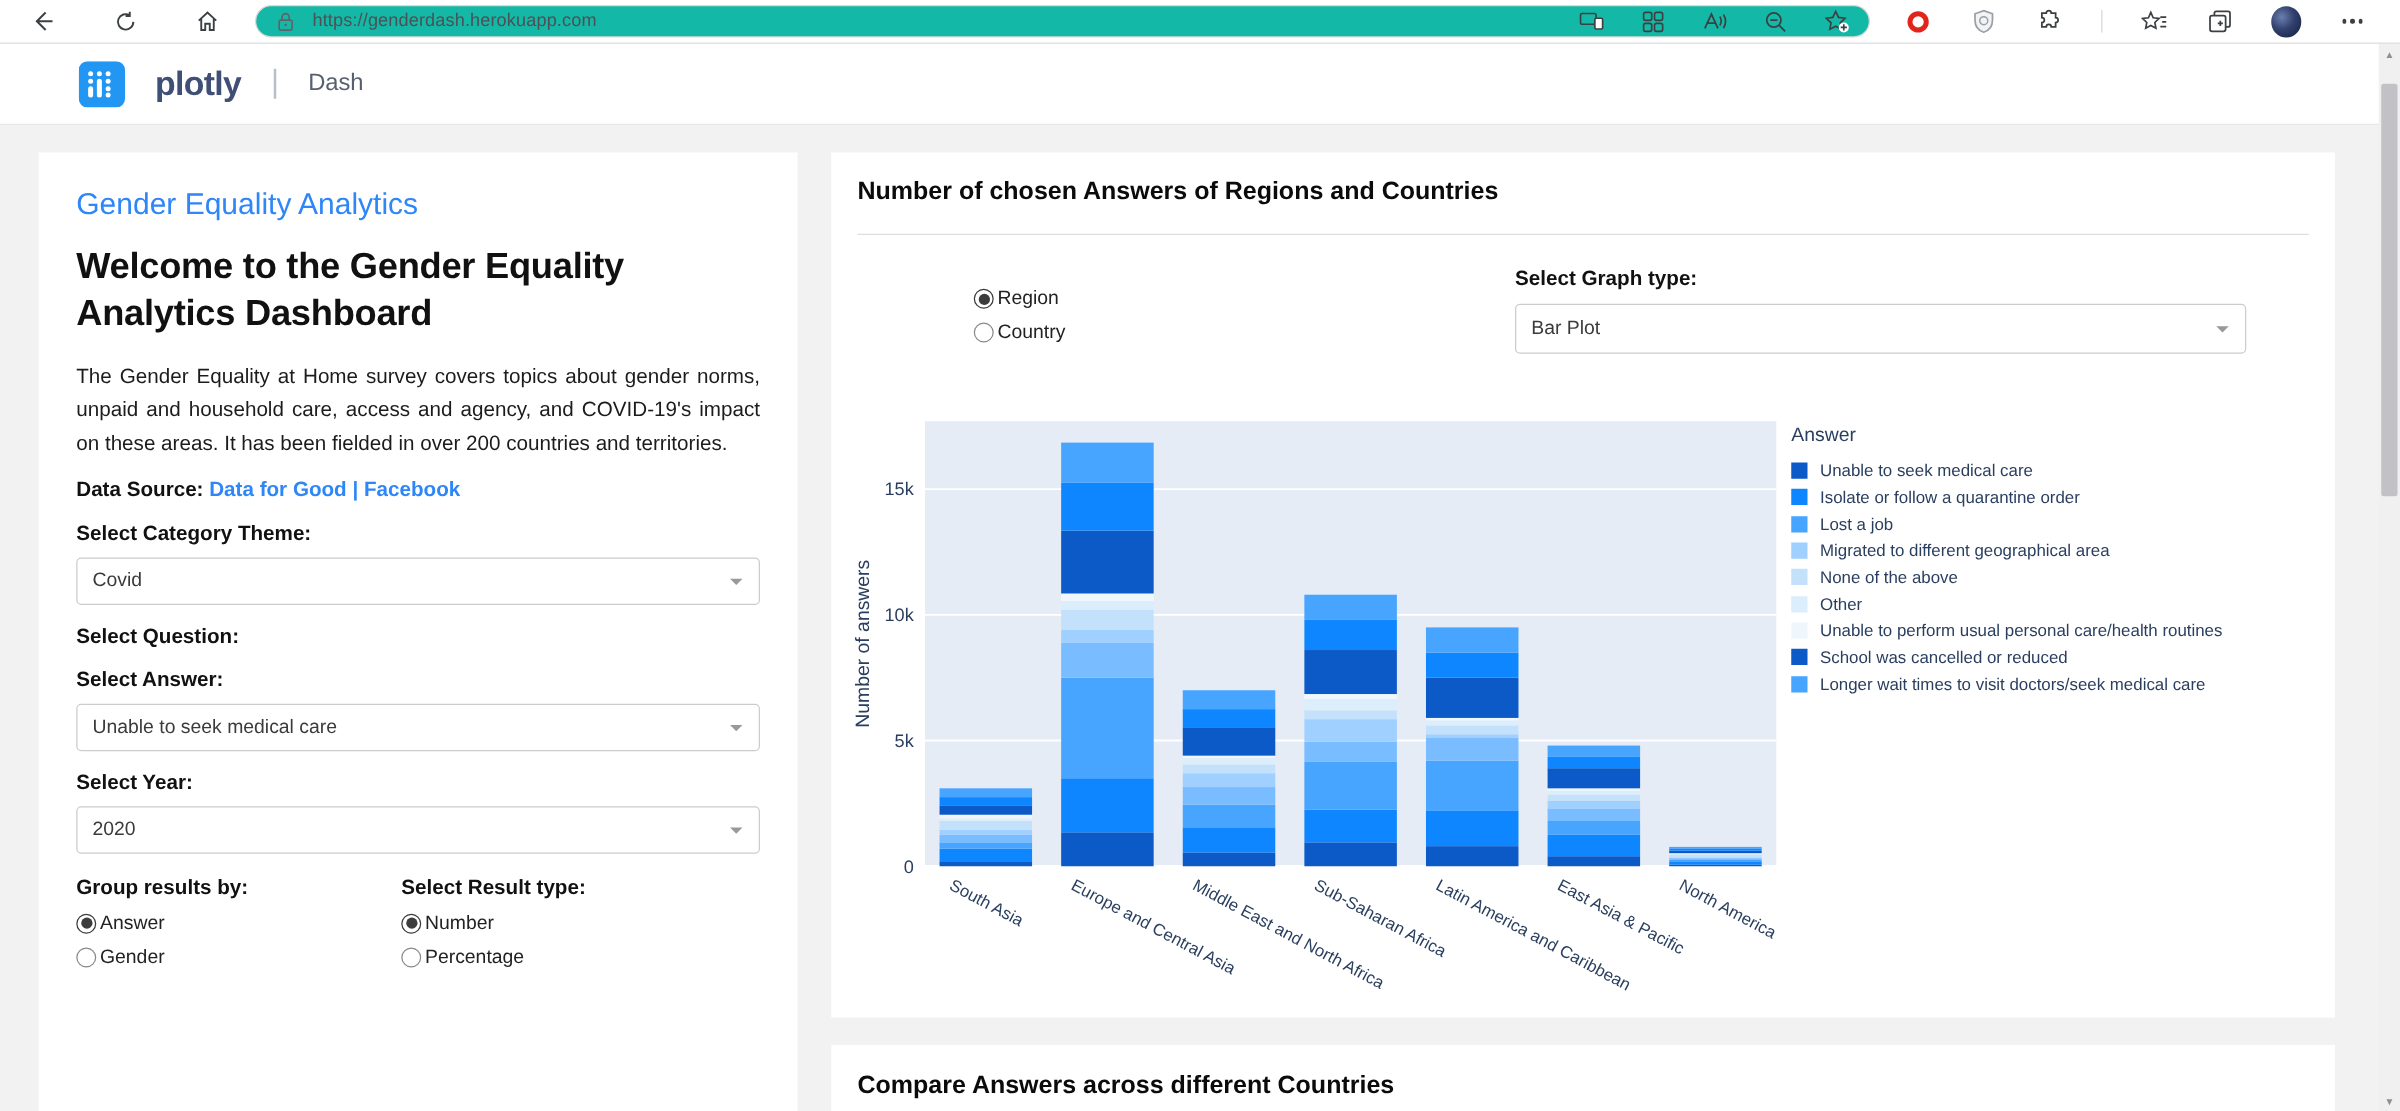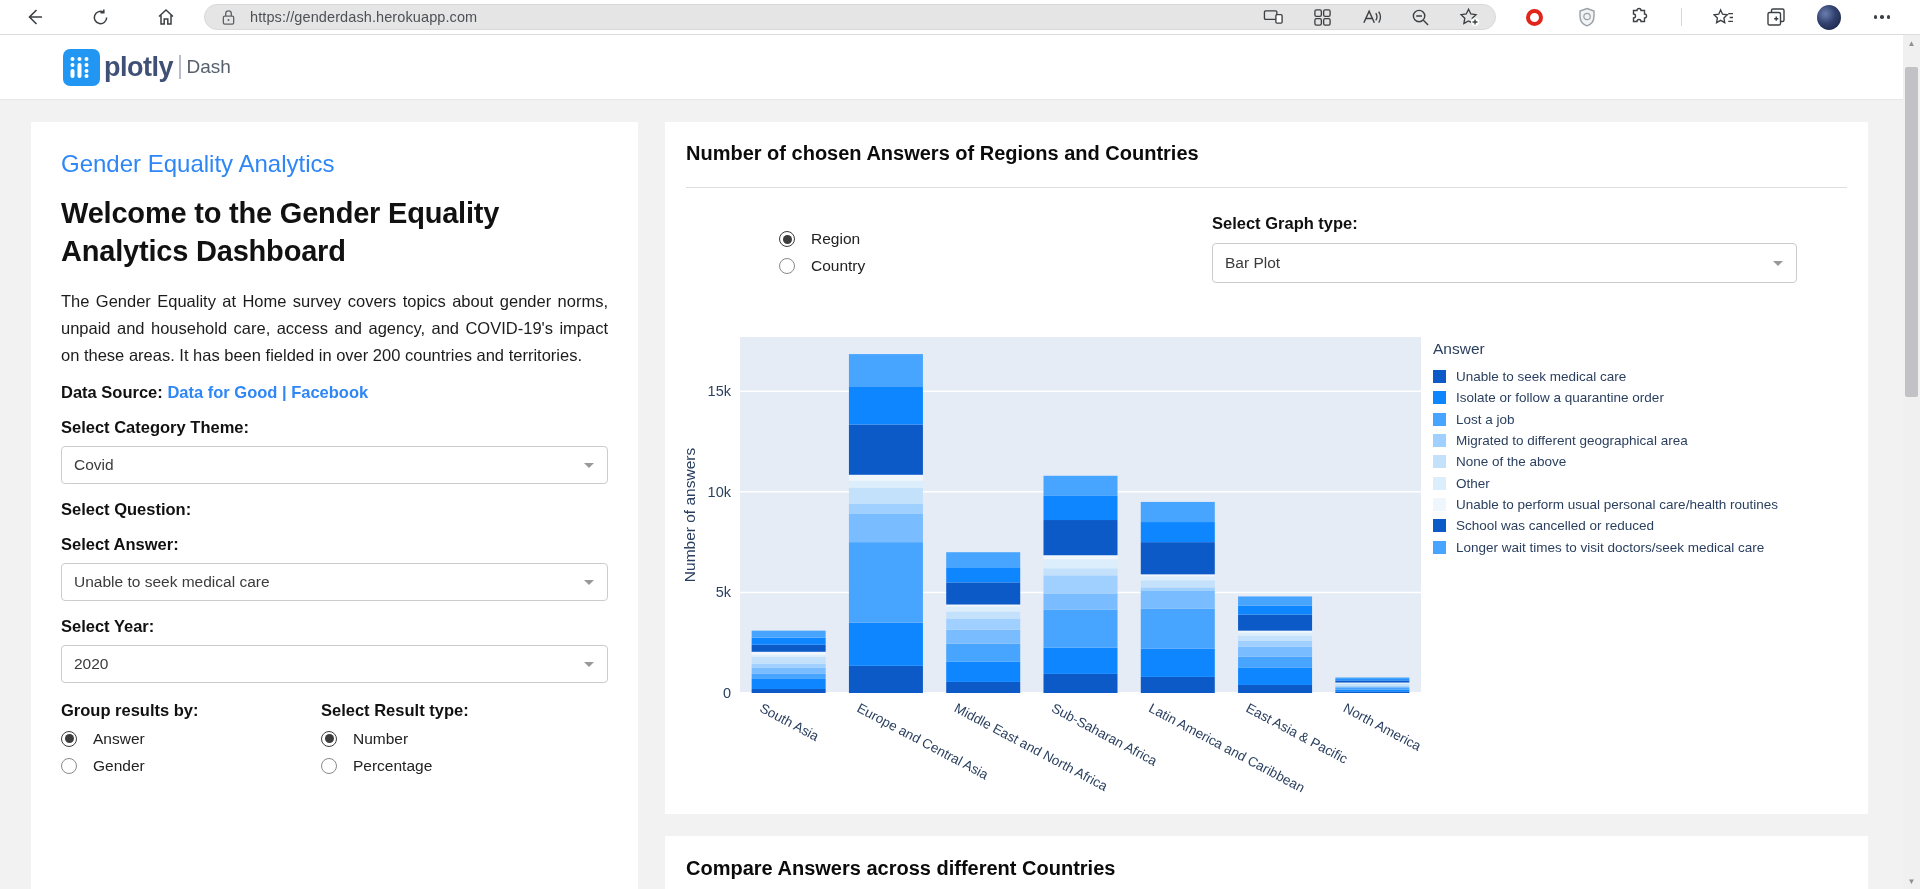--- a/index.html
+++ b/index.html
@@ -5,21 +5,21 @@
   * { box-sizing: border-box; margin: 0; padding: 0; }
   html,body { width:1920px; height:889px; overflow:hidden; background:#f2f2f2;
               font-family:"Liberation Sans", sans-serif; }
 
   
   .browser-bar{position:absolute;left:0;top:0;width:1920px;height:35px;background:#fff;
     border-bottom:1px solid #dcdcdc;display:flex;align-items:center;z-index:50;}
   .nav-icons{display:flex;align-items:center;gap:42px;padding-left:22px;}
   .nav-btn{width:24px;height:24px;display:flex;align-items:center;justify-content:center;color:#3c4043;cursor:pointer;}
   .addr-pill{margin-left:26px;width:1292px;height:26px;border:1px solid #d9d9d9;border-radius:13px;
-    background:#e5e5e5;display:flex;align-items:center;padding:0 14px 0 16px;}
+    background:#14b8a6;display:flex;align-items:center;padding:0 14px 0 16px;}
   .addr-url{font-size:14.5px;color:#4d5156;margin-left:14px;flex:1;letter-spacing:.1px;}
   .pill-icons{display:flex;align-items:center;gap:25px;}
   .ext-icons{display:flex;align-items:center;gap:29px;margin-left:26px;}
   .tb-divider{width:1px;height:18px;background:#d5d5d5;}
   .avatar{width:25px;height:25px;border-radius:50%;
     background:radial-gradient(circle at 35% 35%, #6a7fae 0%, #31406e 45%, #131d3a 100%);}
   .red-o{width:17px;height:17px;border:4.5px solid #e1251b;border-radius:50%;}
   .more-dots{display:flex;gap:3px;}
   .more-dots i{width:3.5px;height:3.5px;border-radius:50%;background:#3c4043;display:block;}
   svg.glyph{display:block;}
@@ -27,21 +27,21 @@
   
   .scrollbar{position:absolute;right:0;top:35px;width:17px;height:854px;background:#f0f0f0;z-index:40;}
   .scroll-arrow{width:17px;height:16px;display:flex;align-items:center;justify-content:center;
     font-size:8px;color:#8f8f94;}
   .scroll-arrow.down{position:absolute;bottom:0;}
   .scroll-thumb{position:absolute;left:2px;top:32px;width:13px;height:330px;background:#c2c2c6;border-radius:2px;}
 
   
   .app-header{position:absolute;left:0;top:35px;width:1920px;height:65px;background:#fff;
     border-bottom:1px solid #e8e8e8;display:flex;align-items:center;z-index:30;}
-  .brand{display:flex;align-items:center;margin-left:63px;gap:4px;}
+  .brand{display:flex;align-items:center;margin-left:63px;gap:24px;}
   .brand-name{font-size:27px;font-weight:bold;color:#3f4f75;letter-spacing:-0.5px;}
   .brand-divider{width:1.5px;height:24px;background:#b9bfca;margin:0 2px;}
   .brand-product{font-size:19px;color:#57606e;}
 
   
   .card{position:absolute;background:#fff;}
   .sidebar-card{left:31px;top:122px;width:607px;height:767px;padding:22px 30px 0 30px;}
   .main-card{left:665px;top:122px;width:1203px;height:692px;overflow:hidden;}
   .bottom-card{left:665px;top:836px;width:1203px;height:53px;overflow:hidden;}
 
@@ -53,21 +53,21 @@
   .data-source a{color:#2e86f7;text-decoration:none;}
   .ctl-label{font-size:16.5px;font-weight:bold;color:#111;margin:16px 0 9px 0;}
   .dd{position:relative;height:38px;border:1px solid #ccc;border-radius:4px;background:#fff;
     display:flex;align-items:center;padding:0 34px 0 12px;font-size:15.5px;color:#3b3b3b;cursor:pointer;}
   .dd-value{white-space:nowrap;overflow:hidden;}
   .dd::after{content:'';position:absolute;right:13px;top:calc(50% - 2px);
     border:5px solid transparent;border-top-color:#999;}
   .radio-row{display:flex;margin-top:18px;}
   .radio-col{width:260px;}
   .radio-col .ctl-label{margin:0 0 10px 0;}
-  .radio{display:flex;align-items:center;gap:16px;margin-bottom:9px;cursor:pointer;}
+  .radio{display:flex;align-items:center;gap:3px;margin-bottom:9px;cursor:pointer;}
   .radio-dot{width:16px;height:16px;border:1.5px solid #8a8a8a;border-radius:50%;position:relative;flex:none;background:#fff;}
   .radio.checked .radio-dot{border-color:#3c3c3c;}
   .radio.checked .radio-dot::after{content:'';position:absolute;inset:2.5px;border-radius:50%;background:#3c3c3c;}
   .radio-label{font-size:15.5px;color:#222;}
 
   
   .main-title{font-size:20px;font-weight:bold;color:#0b0b0b;margin:20px 0 0 21px;}
   .card-hr{height:1px;background:#dedede;margin:22px 21px 0 21px;}
   .level-radios{position:absolute;left:114px;top:108px;}
   .graph-type-label{position:absolute;left:547px;top:92px;font-size:16.5px;font-weight:bold;color:#111;}

